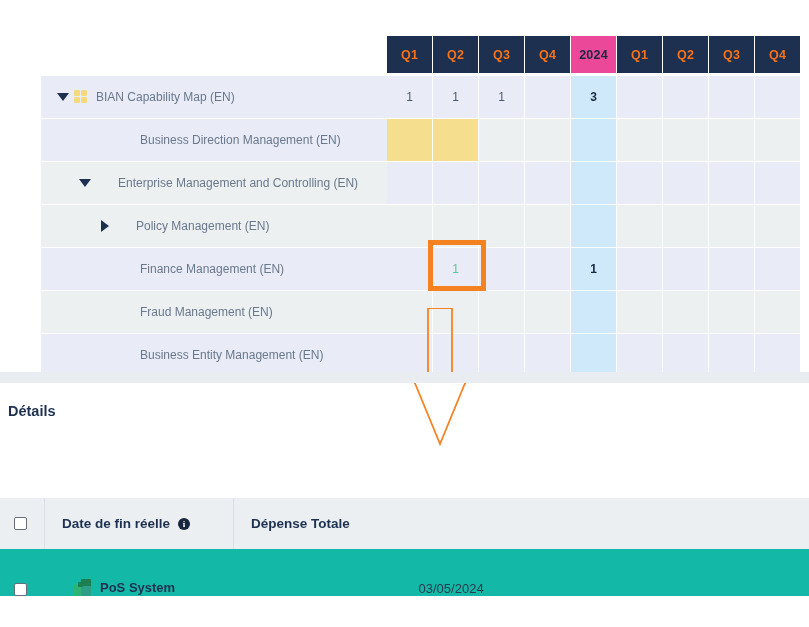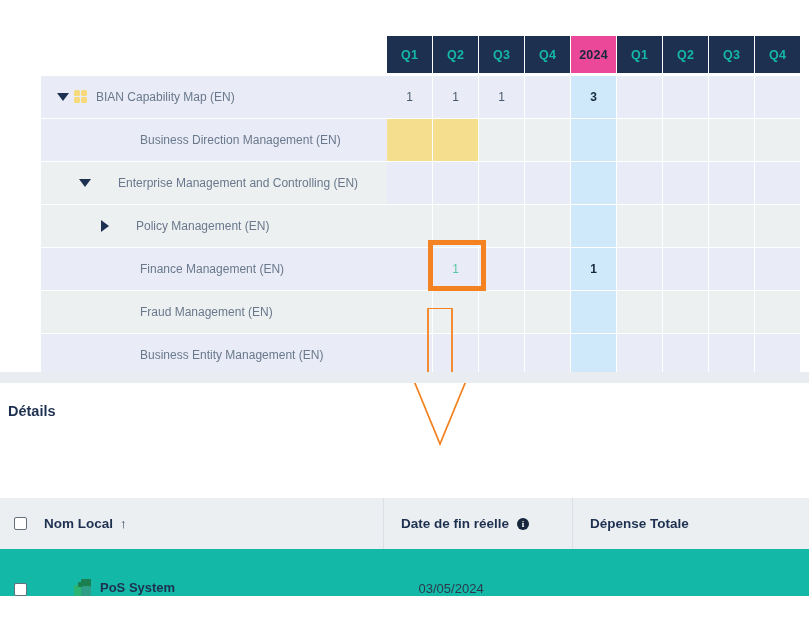--- a/index.html
+++ b/index.html
@@ -31,21 +31,21 @@
     left: 387px;
     top: 36px;
     height: 37px;
     display: flex;
   }
   .qhead {
     width: 45px;
     height: 37px;
     margin-right: 1px;
     background: #1e3050;
-    color: #14b8a6;
+    color: #f97316;
     font-size: 12.5px;
     font-weight: bold;
     display: flex;
     align-items: center;
     justify-content: center;
     letter-spacing: .2px;
   }
   .qhead.year {
     background: #ec4899;
     color: #17293f;
@@ -431,24 +431,20 @@
 
     <div class="hscroll"></div>
   </div>
 
   <div class="details-title">Détails</div>
 
   <div id="dtable">
     <div class="thead">
       <div class="th c-check">
         <span class="checkbox"></span>
-      </div>
-      <div class="th c-name">
-        <span>Nom Local</span>
-        <span class="sort-arrow">↑</span>
       </div>
       <div class="th c-date">
         <span>Date de fin réelle</span>
         <span class="info-icon">i</span>
       </div>
       <div class="th c-spend">
         <span>Dépense Totale</span>
       </div>
     </div>
     <div id="tbody">

